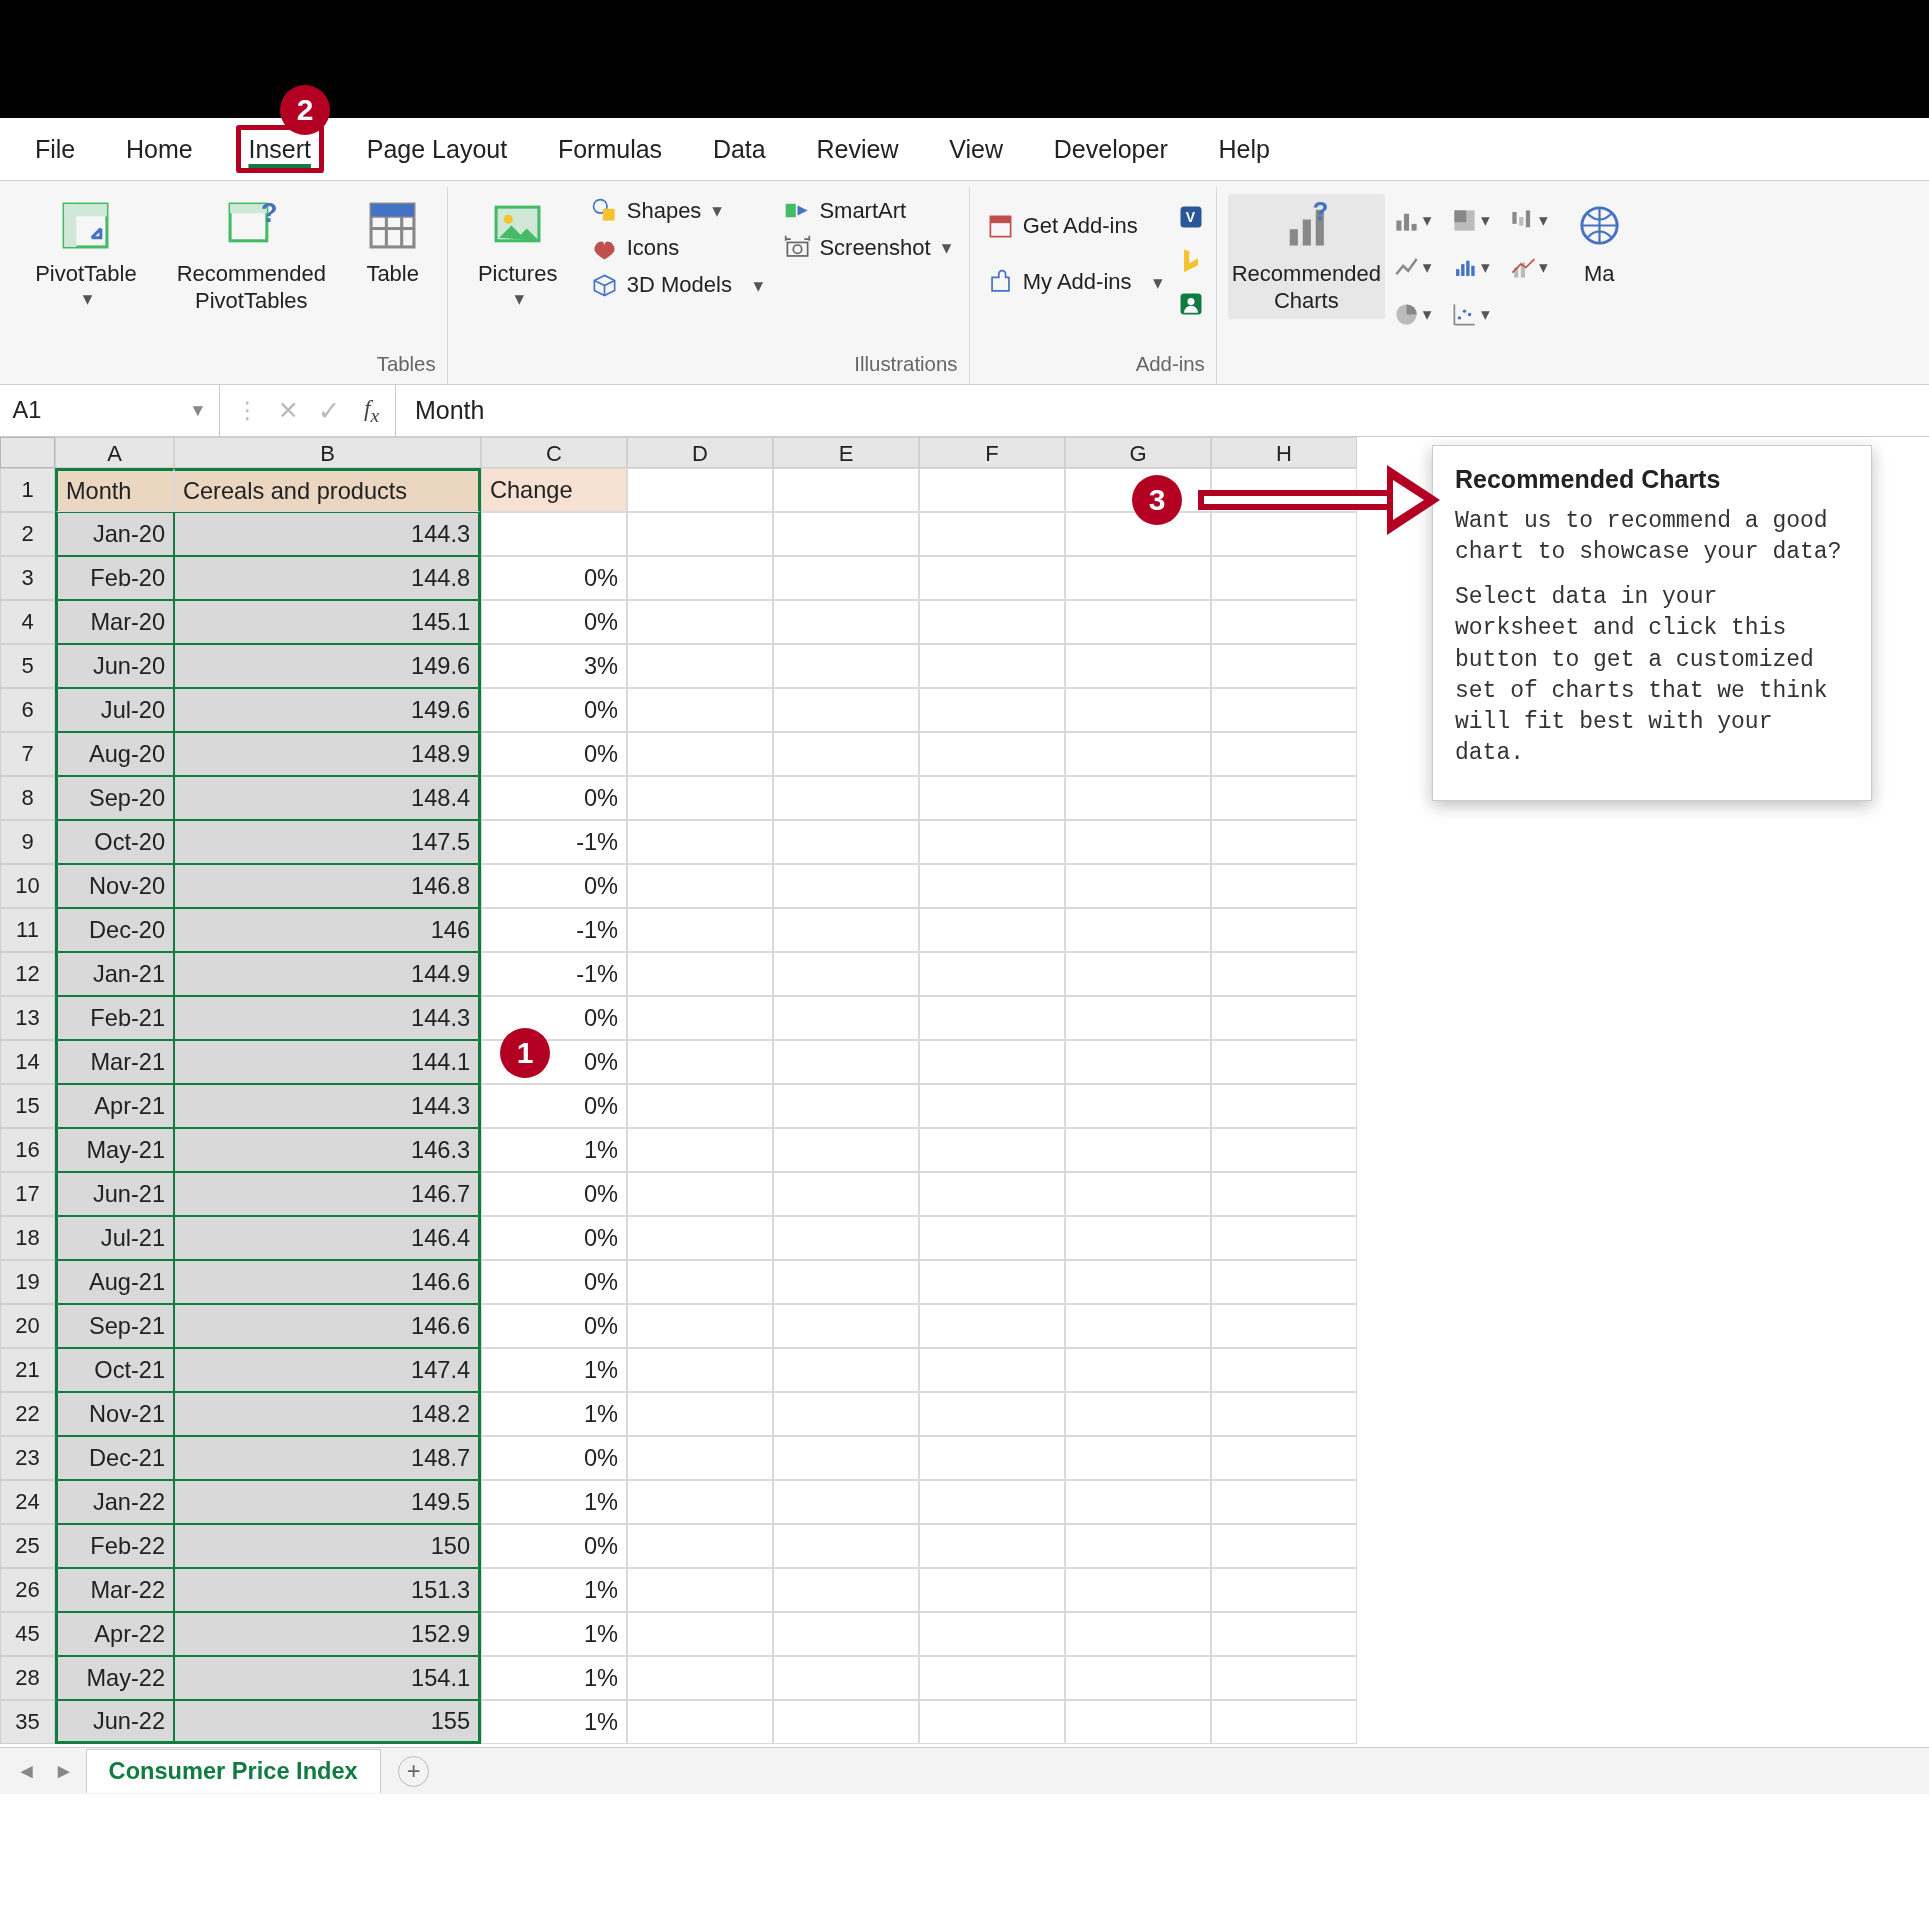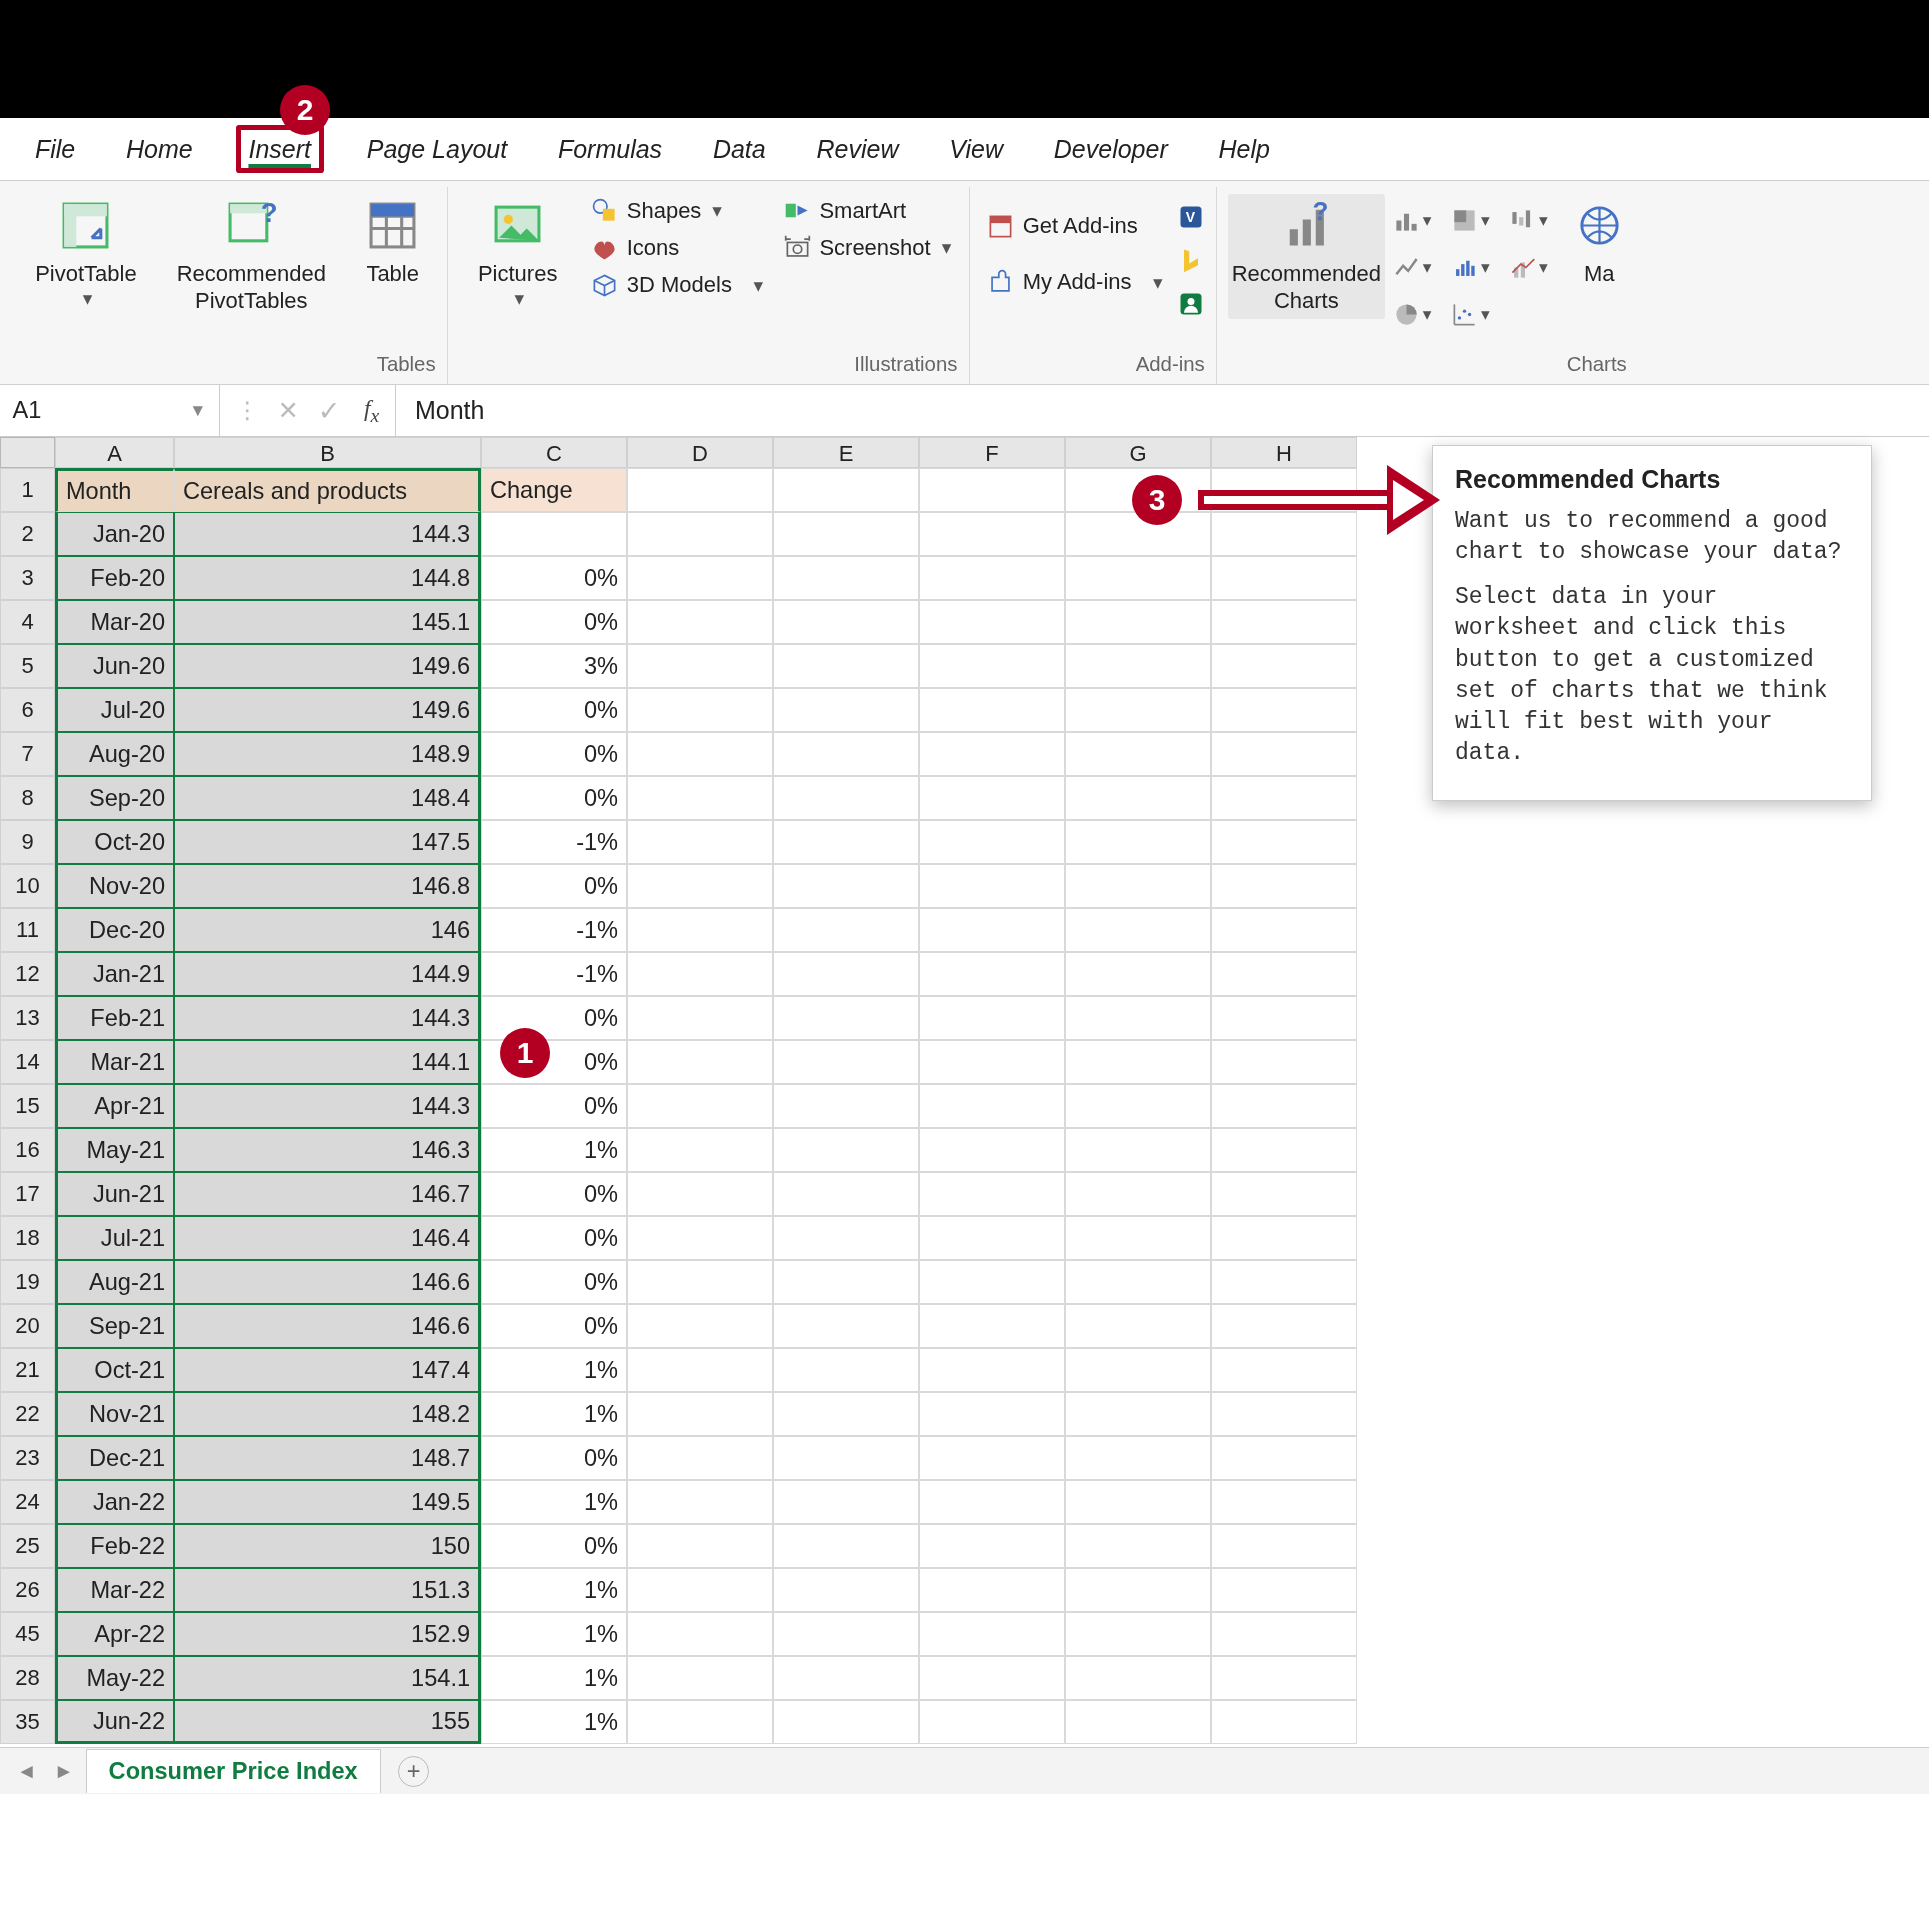--- a/index.html
+++ b/index.html
@@ -1,19 +1,19 @@
 <!DOCTYPE html>
 <html><head>
 <meta charset="utf-8">
 <style>
   * { box-sizing: border-box; margin: 0; padding: 0; }
   html, body { font-family: "Segoe UI", Arial, sans-serif; font-size: 23px; background: #fff; color: #222; }
   .top-black { background:#000; height:118px; position:relative; }
   .circle-badge { position:absolute; width:50px; height:50px; border-radius:50%; background:#b30022; color:#fff; display:flex; align-items:center; justify-content:center; font-weight:700; font-size:30px; z-index:50; }
-  .ribbon-tabs { display:flex; align-items:center; padding:12px 27px; height:63px; background:#fff; border-bottom:0.8px solid #ccc; font-size:25px;font-style:italic; }
+  .ribbon-tabs { display:flex; align-items:center; padding:12px 27px; height:63px; background:#fff; border-bottom:0.8px solid #ccc; font-size:25px; }
   .tab { margin-right:35px; padding:4.7px 7.9px; cursor:pointer; }
   .tab.active { border:5.5px solid #b30022; border-radius:3.1px; text-decoration: underline; text-decoration-color:#107c41; text-decoration-thickness:3.9px; text-underline-offset:6.3px; }
   .ribbon-bar { display:flex; background:#f6f6f6; border-bottom:0.8px solid #d0d0d0; height:204px; padding:6.3px 7.9px 0 7.9px; }
   .group { display:flex; flex-direction:column; align-items:center; padding:0 11px; border-right:0.8px solid #d8d8d8; }
   .group:last-child { border-right:none; }
   .group-body { display:flex; align-items:flex-start; gap:7.9px; flex:1; padding-top:6.3px;}
   .group-label { font-size:20.4px; color:#666; padding:6.3px 0 7.9px; text-align:right; width:100%; }
   .big-btn { display:flex; flex-direction:column; align-items:center; justify-content:flex-start; width:149px; padding:4.7px 3.1px; border-radius:3.1px; cursor:pointer; text-align:center; font-size:22px; line-height:1.25; }
   .big-btn .ico { width:55px; height:55px; margin-bottom:6.3px; display:flex; align-items:center; justify-content:center; }
   .rec-charts { background:#e7e7e7; width:157px;}
@@ -292,21 +292,20 @@
       <div class="big-btn" style="width:55px">
         <span class="ico">
             <svg width="47" height="47" viewBox="0 0 32 32">
               <circle cx="16" cy="16" r="12" fill="none" stroke="#4472c4" stroke-width="2"></circle>
               <path d="M4 16 h24 M16 4 v24 M8 8 q8 8 16 0 M8 24 q8 -8 16 0" fill="none" stroke="#4472c4" stroke-width="1.5"></path>
             </svg>
           </span>
         <span>Ma</span>
       </div>
     </div>
-    <div class="group-label">Charts</div>
   </div>
 
 </div>
 
 <div class="formula-bar">
   <div class="name-box">
     <span>A1</span>
     <span class="nbdd">▼</span>
   </div>
   <div class="fx-tools">

